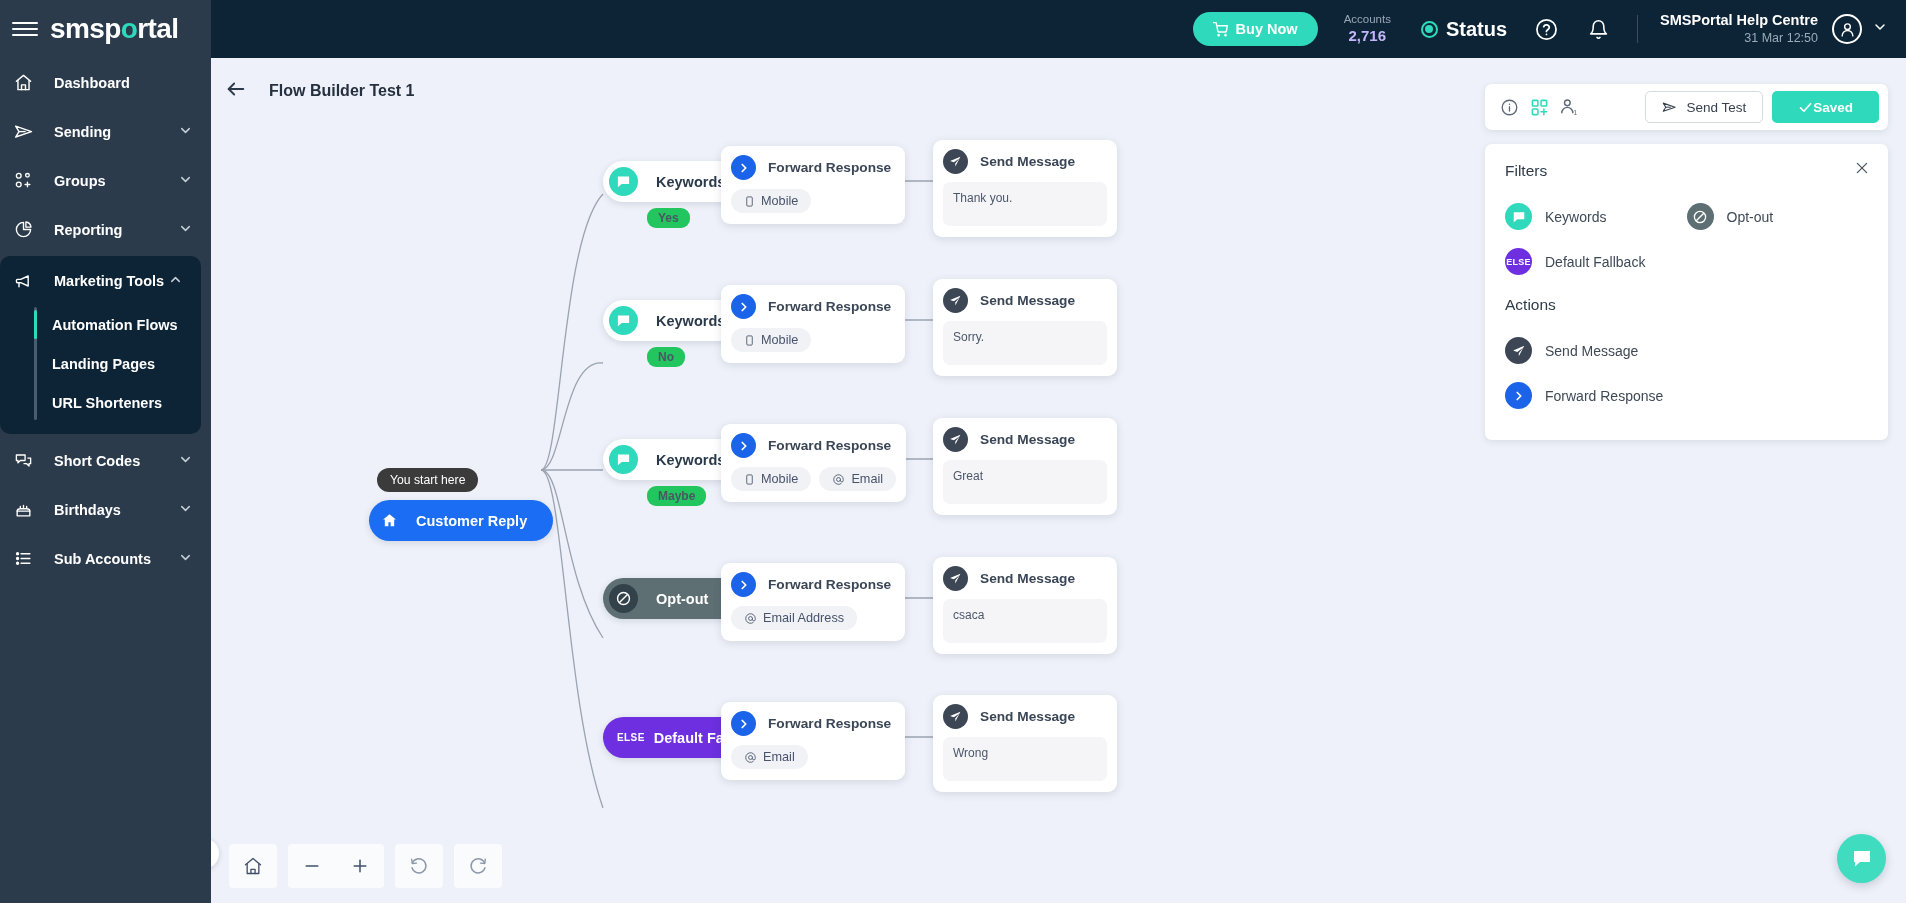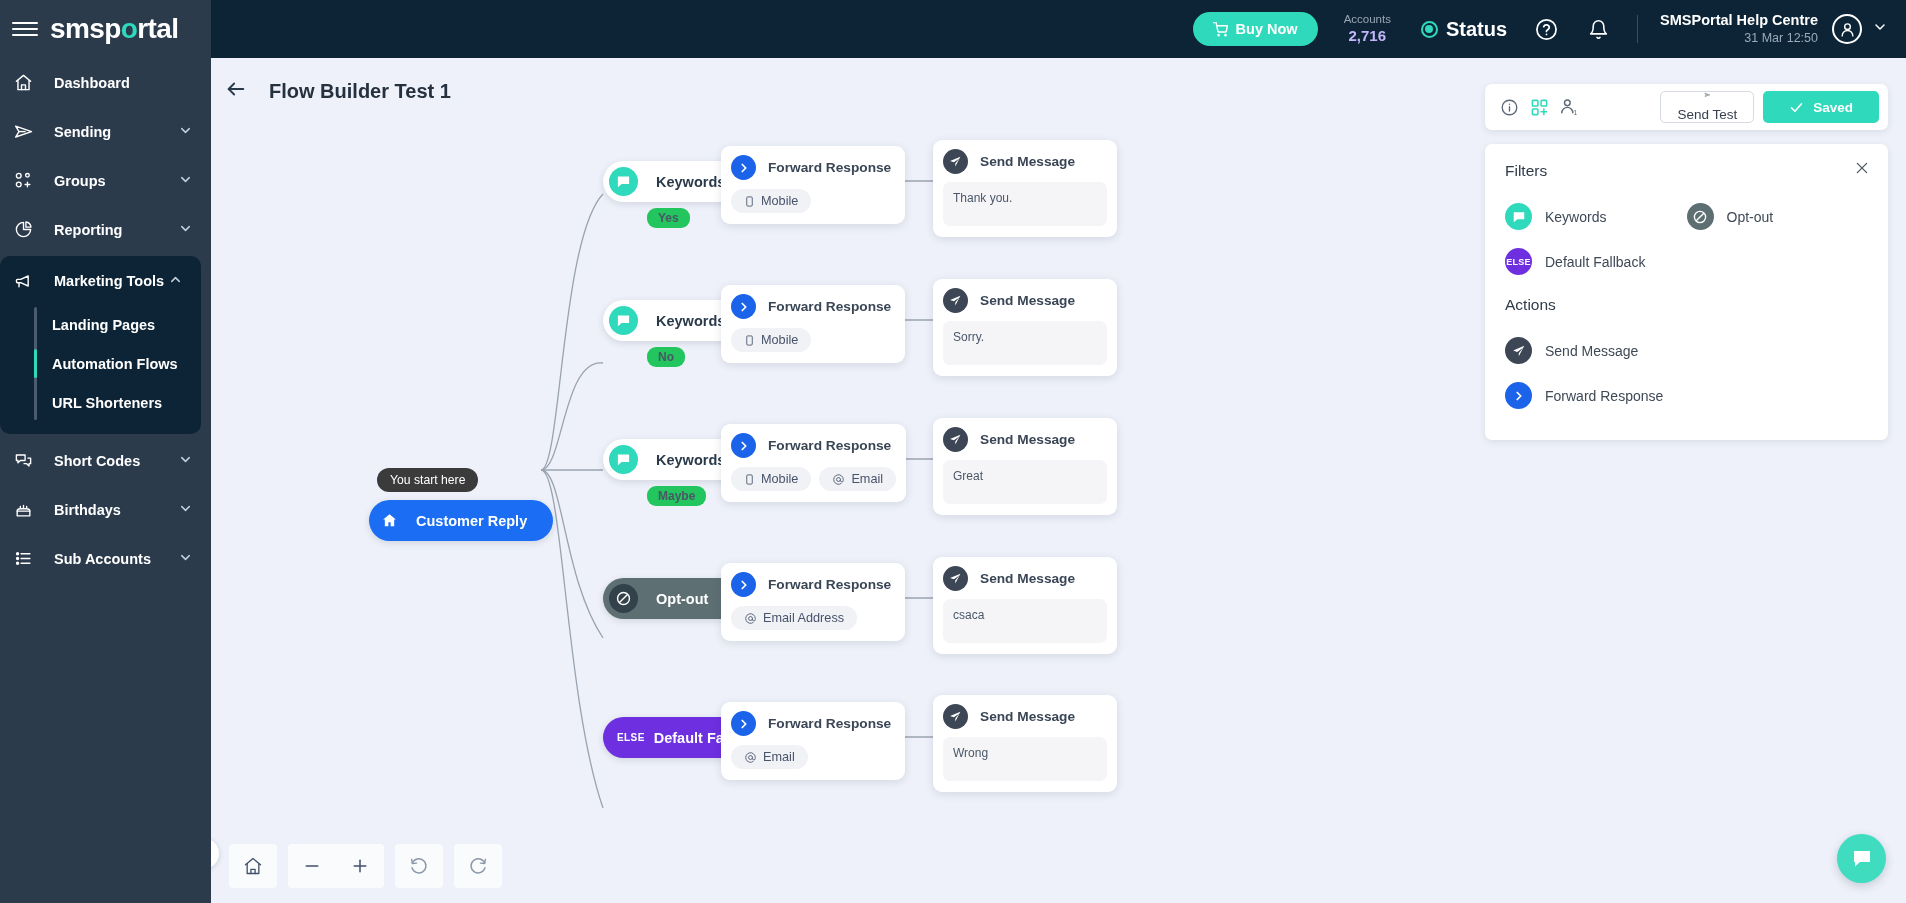--- a/index.html
+++ b/index.html
@@ -68,21 +68,21 @@
   }
   .sub-item.active::before {
     content:""; position:absolute; left:34px; top:5px; bottom:5px; width:3px;
     background:#2fd9bb; border-radius:2px;
   }
 
   
   .canvas { position:absolute; left:211px; top:58px; width:1695px; height:845px; background:#eef1f9; overflow:hidden;}
   .flow-header { position:absolute; left:14px; top:20px; display:flex; align-items:center; gap:22px; z-index:5;}
   .back-arrow { font-size:22px; color:#2b3a4b; cursor:pointer; line-height:1; }
-  .flow-title { font-size:20px; font-weight:700; color:#25313f; }
+  .flow-title { font-size:16px; font-weight:700; color:#25313f; }
   #edges { position:absolute; left:0; top:0; width:1695px; height:845px; pointer-events:none; }
 
   .node { position:absolute; z-index:3; }
 
   .pill {
     display:flex; align-items:center; height:41px; border-radius:21px;
     background:#fff; box-shadow: 0 2px 7px rgba(30,45,70,.14);
     padding-right: 26px; min-width: 164px;
   }
   .pill .badge { width:29px; height:29px; border-radius:50%; margin-left:6px; display:flex; align-items:center; justify-content:center; flex:0 0 auto;}
@@ -128,25 +128,25 @@
   
   .rp-top {
     position:absolute; right:18px; top:26px; width:403px; height:46px;
     background:#fff; border-radius:7px; box-shadow:0 2px 7px rgba(30,45,70,.10);
     display:flex; align-items:center; padding:0 9px; z-index:12;
   }
   .rp-top .mini { width:30px; height:30px; display:flex; align-items:center; justify-content:center; cursor:pointer; color:#5c6877;}
   .btn-outline {
     margin-left:auto; height:32px; border:1px solid #d4d9e2; border-radius:5px;
     background:#fff; display:flex; align-items:center; gap:9px; padding:0 16px;
-    font-size:13.5px; color:#38404d; font-weight:500; cursor:pointer;flex-direction:column;
+    font-size:13.5px; color:#38404d; font-weight:500; cursor:pointer;
   }
   .btn-saved {
     margin-left:9px; height:32px; border-radius:5px; background:#2fd9bb; border:none;
-    display:flex; align-items:center; gap:9px; padding:0 26px; color:#fff;
+    display:flex; align-items:center; padding:0 26px; color:#fff;
     font-size:13.5px; font-weight:600; cursor:pointer;
   }
   .rp-panel {
     position:absolute; right:18px; top:86px; width:403px;
     background:#fff; border-radius:7px; box-shadow:0 2px 7px rgba(30,45,70,.10);
     padding:18px 20px 22px 20px; z-index:12;
   }
   .rp-title { font-size:15.5px; font-weight:500; color:#2f3b49; }
   .rp-close { position:absolute; right:18px; top:16px; font-size:19px; color:#4a5562; cursor:pointer; line-height:1;}
   .rp-grid { display:flex; flex-wrap:wrap; margin-top:14px; }
@@ -296,25 +296,25 @@
               <path d="M6 14.5V19"></path>
             </svg>
           </span>
         <span class="ntxt">Marketing Tools</span>
         <span class="ncar"><svg width="15" height="15" viewBox="0 0 24 24" fill="none" stroke="currentColor" stroke-width="2.3" stroke-linecap="round" stroke-linejoin="round">
               <polyline points="6 15 12 9 18 15"></polyline>
             </svg></span>
       </div>
       <div class="subnav">
         <div class="subrail"></div>
+        <div class="sub-item active">
+          <span>Automation Flows</span>
+        </div>
         <div class="sub-item">
           <span>Landing Pages</span>
-        </div>
-        <div class="sub-item active">
-          <span>Automation Flows</span>
         </div>
         <div class="sub-item">
           <span>URL Shorteners</span>
         </div>
       </div>
     </div>
 
     <div class="nav-item">
       <span class="nico">
           <svg width="19" height="19" viewBox="0 0 24 24" fill="none" stroke="#fff" stroke-width="1.7" stroke-linejoin="round">

